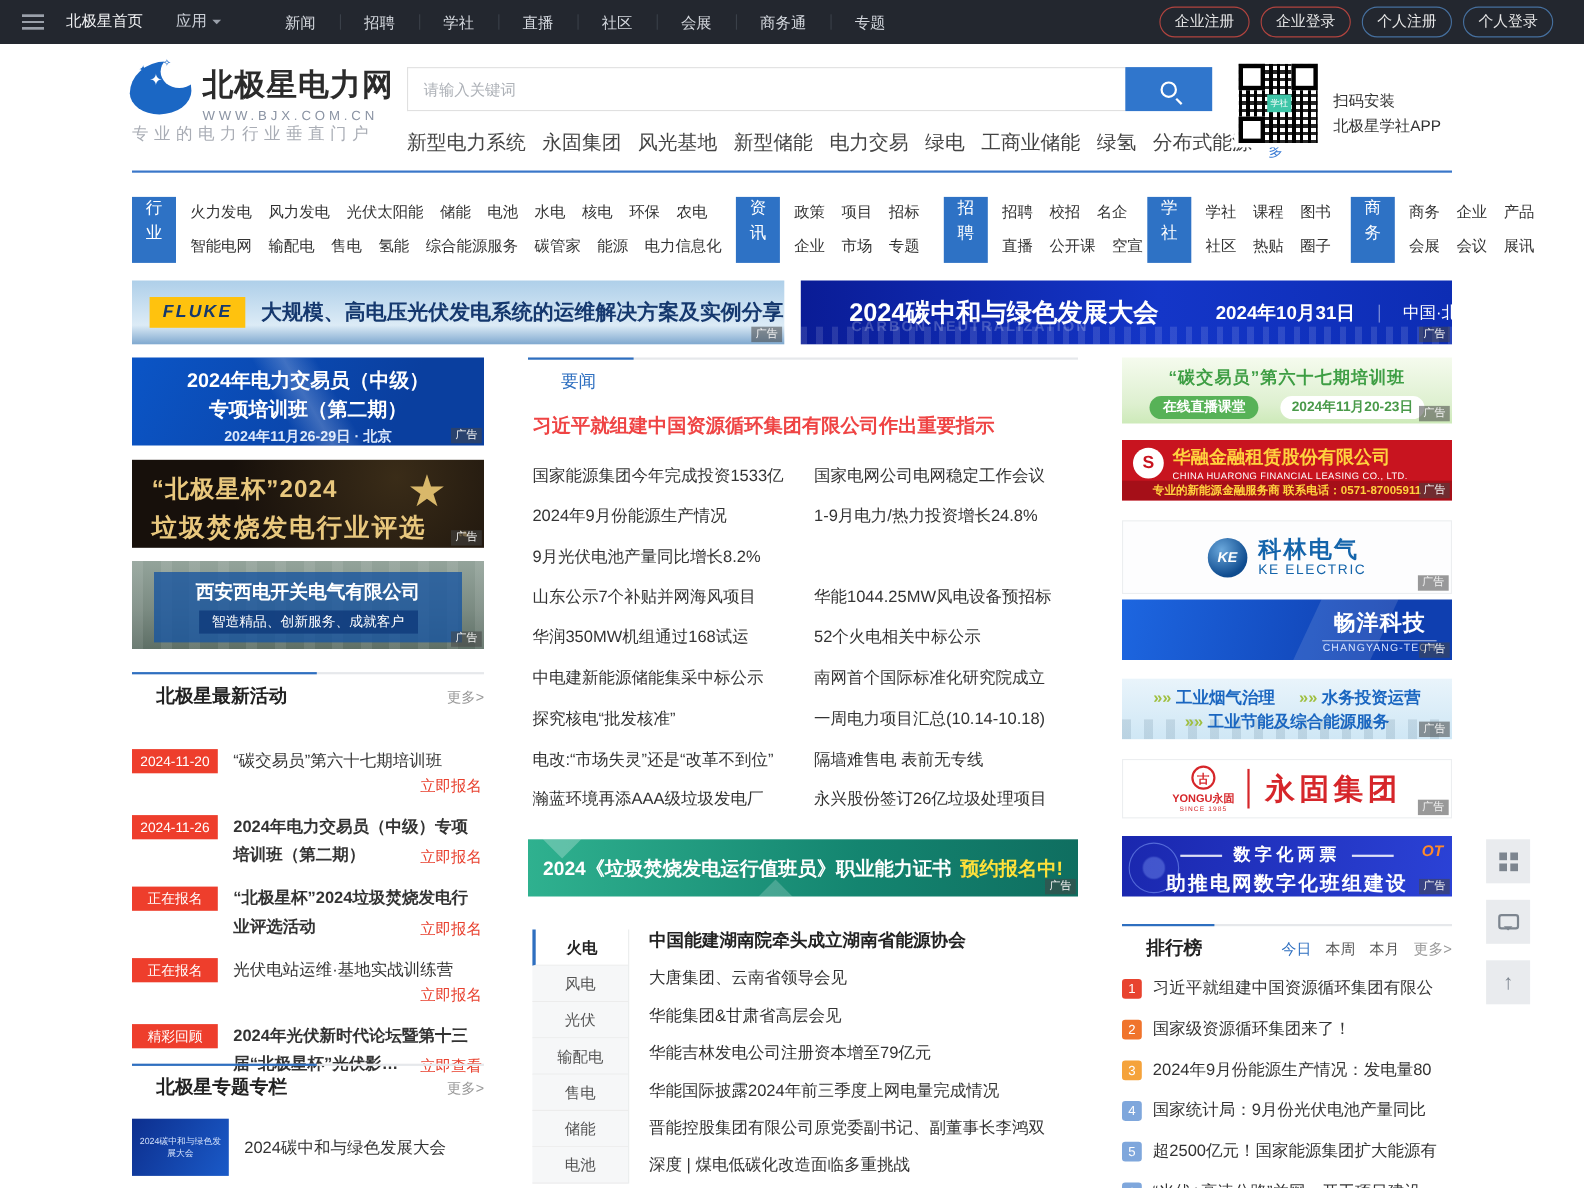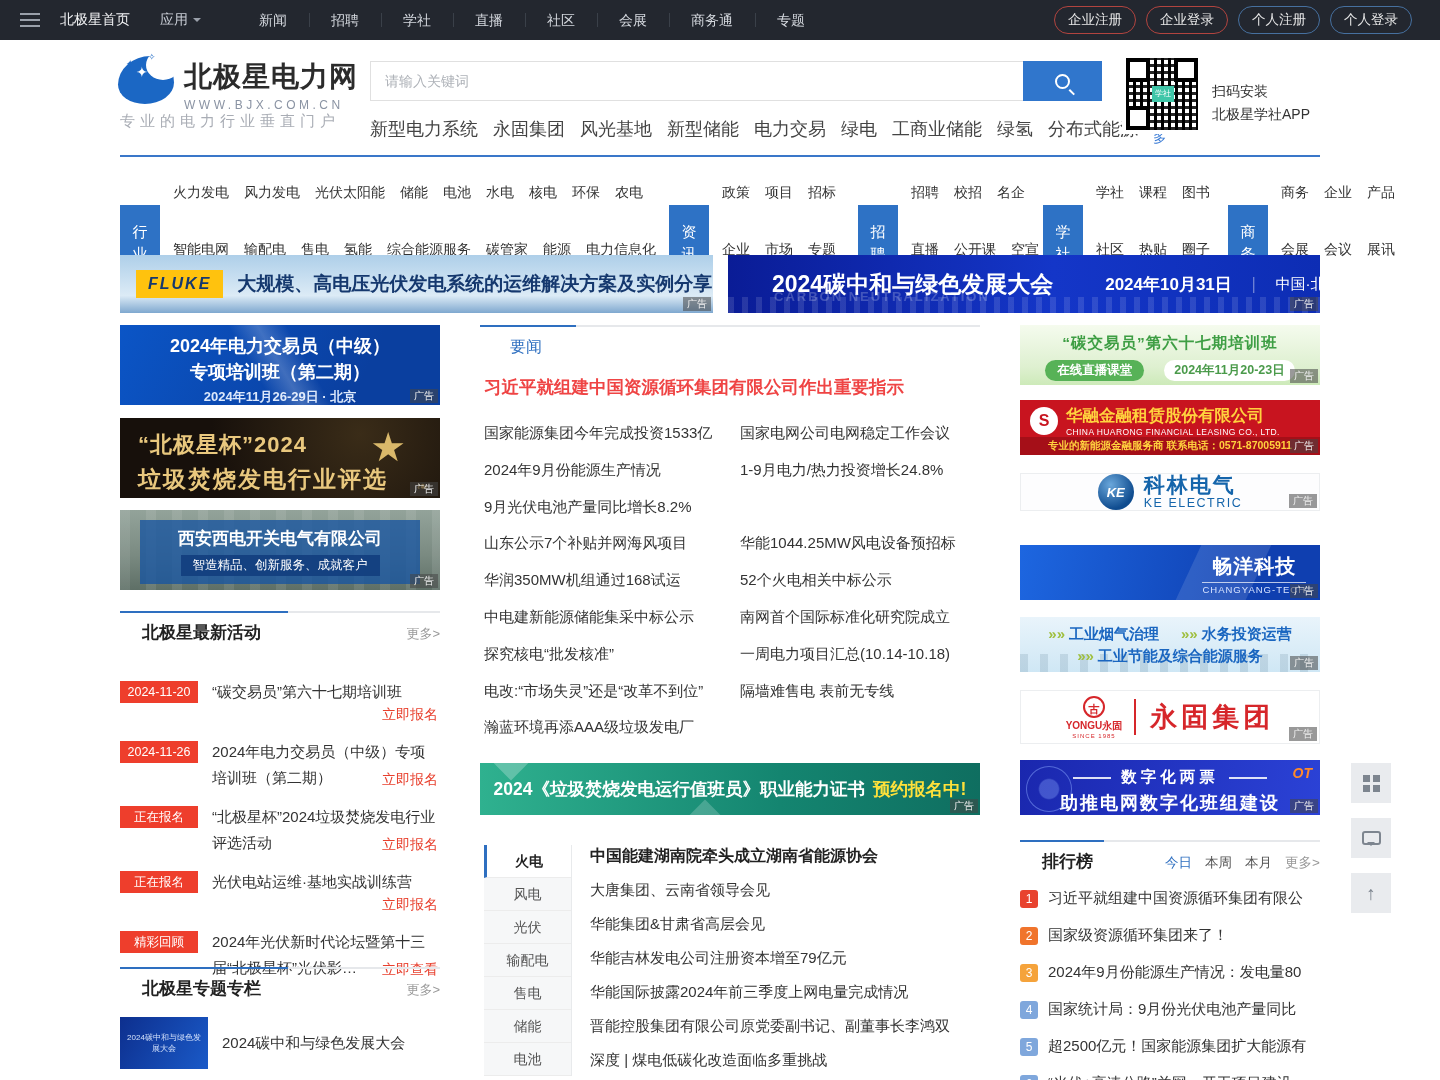--- a/index.html
+++ b/index.html
@@ -43,21 +43,21 @@
   .qr{position:absolute;left:1126px;top:58px;width:72px;height:72px;background-image:repeating-linear-gradient(0deg,rgba(0,0,0,.85) 0 3px,transparent 3px 7px),repeating-linear-gradient(90deg,#000 0 3px,#fff 3px 7px);outline:4px solid #fff;}
   .qr .fnd{position:absolute;width:16px;height:16px;background:#fff;border:4px solid #000;}
   .qr .f1{left:0;top:0;} .qr .f2{right:0;top:0;} .qr .f3{left:0;bottom:0;}
   .qr .ctr{position:absolute;left:26px;top:28px;width:22px;height:16px;background:#3ec6a8;color:#fff;font-size:8px;text-align:center;line-height:16px;}
   .qr-text{position:absolute;left:1212px;top:80px;font-size:14px;color:#333;line-height:23px;}
   .blueline{position:absolute;left:120px;top:155px;width:1200px;height:2px;background:#3a77c9;}
 
   
   .megamenu{position:absolute;left:120px;top:179px;width:1200px;display:flex;}
   .mm-group{display:flex;flex:none;}
-  .mm-tag{width:40px;height:60px;background:#2e72c5;display:flex;align-items:flex-end;justify-content:center;flex:none;cursor:pointer;margin-top:26px;}
+  .mm-tag{width:40px;height:60px;background:#2e72c5;display:flex;align-items:flex-start;justify-content:center;flex:none;cursor:pointer;}
   .mm-tag span{display:block;width:16px;color:#fff;font-size:15px;line-height:22px;word-break:break-all;text-align:center;}
   .mm-links{margin:1px 14px 0 13px;display:flex;flex-direction:column;justify-content:space-between;padding:4px 0 6px;}
   .mm-row{display:flex;font-size:14px;color:#333;white-space:nowrap;}
   .mm-row span{margin-right:15px;cursor:pointer;}
   .g1 .mm-links{width:482px;}
   .g2 .mm-links{width:122px;} .g3 .mm-links{width:118px;} .g4 .mm-links{width:118px;} .g5 .mm-links{width:118px;}
 
   
   .adtag{position:absolute;right:2px;bottom:2px;background:rgba(70,70,70,.55);color:#f0f0f0;font-size:10px;line-height:12px;padding:1px 4px;z-index:5;}
 
@@ -101,21 +101,21 @@
   .sec-line{position:absolute;left:0;width:100%;height:2px;background:#e6e8eb;}
   .sec-line i{position:absolute;left:0;top:0;height:2px;background:#2e6fc0;}
   .sec-head{position:absolute;left:0;width:100%;display:flex;align-items:baseline;}
   .sec-head h3{font-size:17px;color:#222;margin:0 0 0 22px;font-weight:bold;}
   .sec-more{margin-left:auto;color:#999;font-size:13px;cursor:pointer;}
 
   
   .act{position:relative;padding-left:92px;margin-bottom:13px;min-height:47px;}
   .act .badge{position:absolute;left:0;top:2px;width:78px;height:22px;background:#ee3e2c;color:#fff;font-size:12.5px;display:flex;align-items:center;justify-content:center;}
   .act .t{font-size:15px;color:#333;line-height:26px;padding-right:2px;cursor:pointer;}
-  .act.two .t{padding-right:0;}
+  .act.two .t{padding-right:0;font-weight:bold;}
   .act .action{position:absolute;right:2px;bottom:2px;color:#e8402e;font-size:14px;cursor:pointer;}
 
   
   .topic{position:absolute;left:0;display:flex;gap:14px;align-items:center;cursor:pointer;}
   .thumb{width:88px;height:52px;background:linear-gradient(120deg,#0d2f8e,#1a5ac8);position:relative;display:flex;align-items:center;justify-content:center;flex:none;overflow:hidden;}
   .thumb span{color:rgba(220,233,255,.95);font-size:8px;text-align:center;line-height:11px;padding:0 4px;}
   .topic .t{font-size:15px;color:#333;}
 
   
   .c-tab{position:absolute;left:30px;top:12px;font-size:16px;color:#2e6fc0;cursor:pointer;}
@@ -145,21 +145,21 @@
   .rad1 .row{display:flex;justify-content:center;gap:20px;margin-top:6px;}
   .rad1 .p1{background:#57b257;color:#fff;border-radius:11px;font-size:12.5px;padding:2px 12px;font-weight:bold;}
   .rad1 .p2{background:#fff;color:#4a9a4a;border-radius:11px;font-size:12.5px;padding:2px 10px;font-weight:bold;}
   .rad2{top:75px;height:55px;background:#c8141f;}
   .rad2 .top{display:flex;align-items:center;margin:5px 10px 0;}
   .hr-logo{width:28px;height:28px;border-radius:50%;background:#fff;color:#c8141f;display:flex;align-items:center;justify-content:center;font-weight:bold;font-size:16px;flex:none;}
   .rad2 .tx{margin-left:8px;}
   .rad2 .t{color:#ffd23e;font-weight:bold;font-size:16.5px;white-space:nowrap;}
   .rad2 .s{color:#fff;font-size:8.5px;letter-spacing:.4px;white-space:nowrap;}
   .rad2 .strip{position:absolute;left:0;bottom:0;width:100%;background:#a50f18;color:#ffd23e;font-size:10.5px;text-align:center;padding:2px 0;font-weight:bold;white-space:nowrap;}
-  .rad3{top:148px;height:38px;background:#fdfdfe;border:1px solid #eceef0;display:flex;align-items:center;justify-content:center;gap:10px;}
+  .rad3{top:148px;height:67px;background:#fdfdfe;border:1px solid #eceef0;display:flex;align-items:center;justify-content:center;gap:10px;}
   .ke-logo{width:36px;height:36px;border-radius:50%;background:radial-gradient(circle at 35% 30%,#6aa7db,#0f4c8f 70%);color:#fff;display:flex;align-items:center;justify-content:center;font-weight:bold;font-size:13px;font-style:italic;flex:none;}
   .rad3 .t{color:#1565ab;font-size:21px;font-weight:bold;letter-spacing:2px;line-height:22px;}
   .rad3 .s{color:#1565ab;font-size:12.5px;letter-spacing:1.5px;}
   .rad4{top:220px;height:55px;background:linear-gradient(100deg,#1d66e0,#0f3fb0 80%);}
   .rad4::before{content:'';position:absolute;left:55%;top:-20px;width:70px;height:110px;background:rgba(255,255,255,.12);transform:skewX(-25deg);}
   .rad4 .tx{position:absolute;right:14px;top:8px;text-align:center;}
   .rad4 .t{color:#fff;font-size:20px;font-weight:bold;letter-spacing:1px;}
   .rad4 .s{color:#d7e3ff;font-size:9.5px;letter-spacing:1px;border-top:1px solid rgba(255,255,255,.7);margin-top:2px;padding-top:1px;}
   .rad5{top:292px;height:55px;background:linear-gradient(180deg,#e9f4fb,#cfe7f5);}
   .rad5::before{content:'';position:absolute;left:0;bottom:0;width:100%;height:18px;background:repeating-linear-gradient(90deg,rgba(120,150,170,.25) 0 8px,transparent 8px 20px);}
@@ -493,20 +493,21 @@
       <div class="nrow">
           <span class="l">探究核电“批发核准”</span>
           <span class="r">一周电力项目汇总(10.14-10.18)</span>
         </div>
       <div class="nrow">
           <span class="l">电改:“市场失灵”还是“改革不到位”</span>
           <span class="r">隔墙难售电 表前无专线</span>
         </div>
       <div class="nrow">
           <span class="l">瀚蓝环境再添AAA级垃圾发电厂</span>
+          <span class="r">永兴股份签订26亿垃圾处理项目</span>
         </div>
     </div>
     <div class="gbanner">
       <span class="gb-t">2024《垃圾焚烧发电运行值班员》职业能力证书</span>
       <span class="gb-h">预约报名中!</span>
       <span class="adtag">广告</span>
     </div>
     <div class="industry">
       <div class="itabs">
         <div class="itab active">火电</div>

